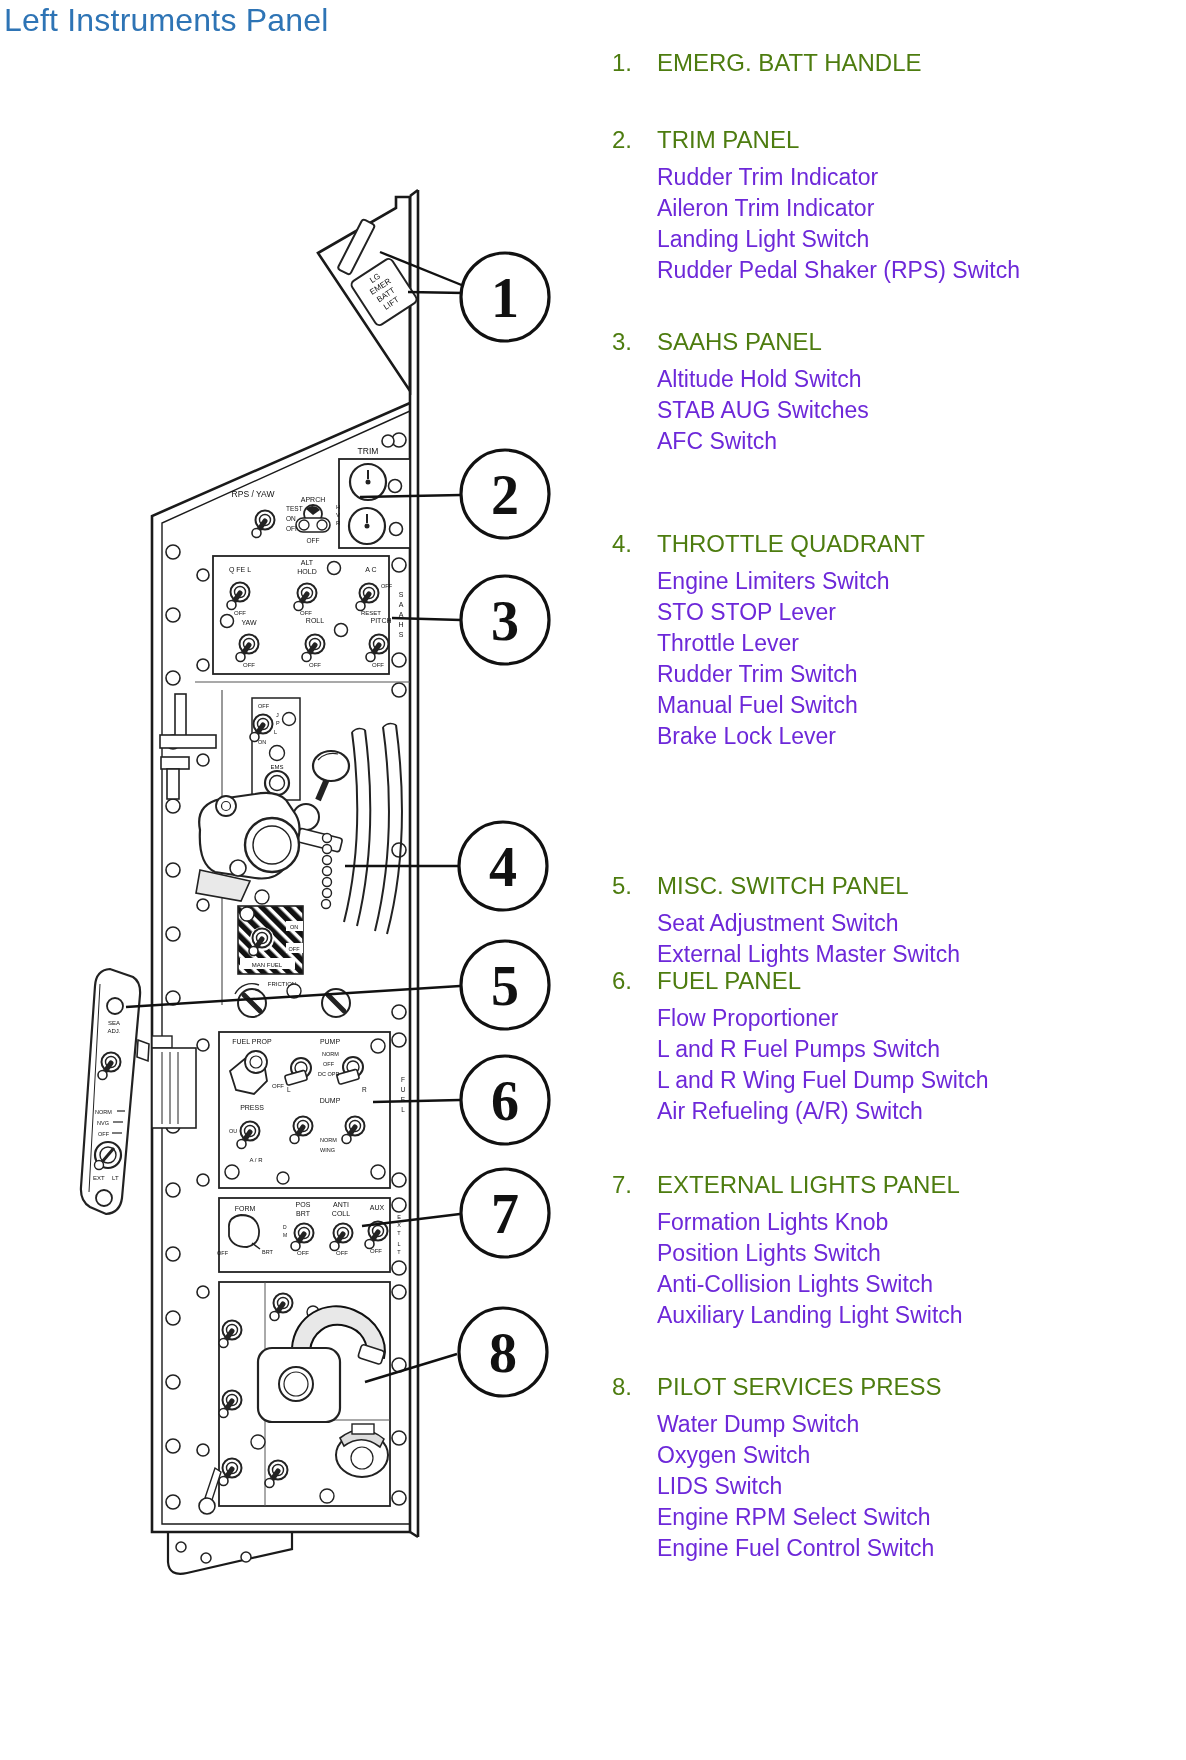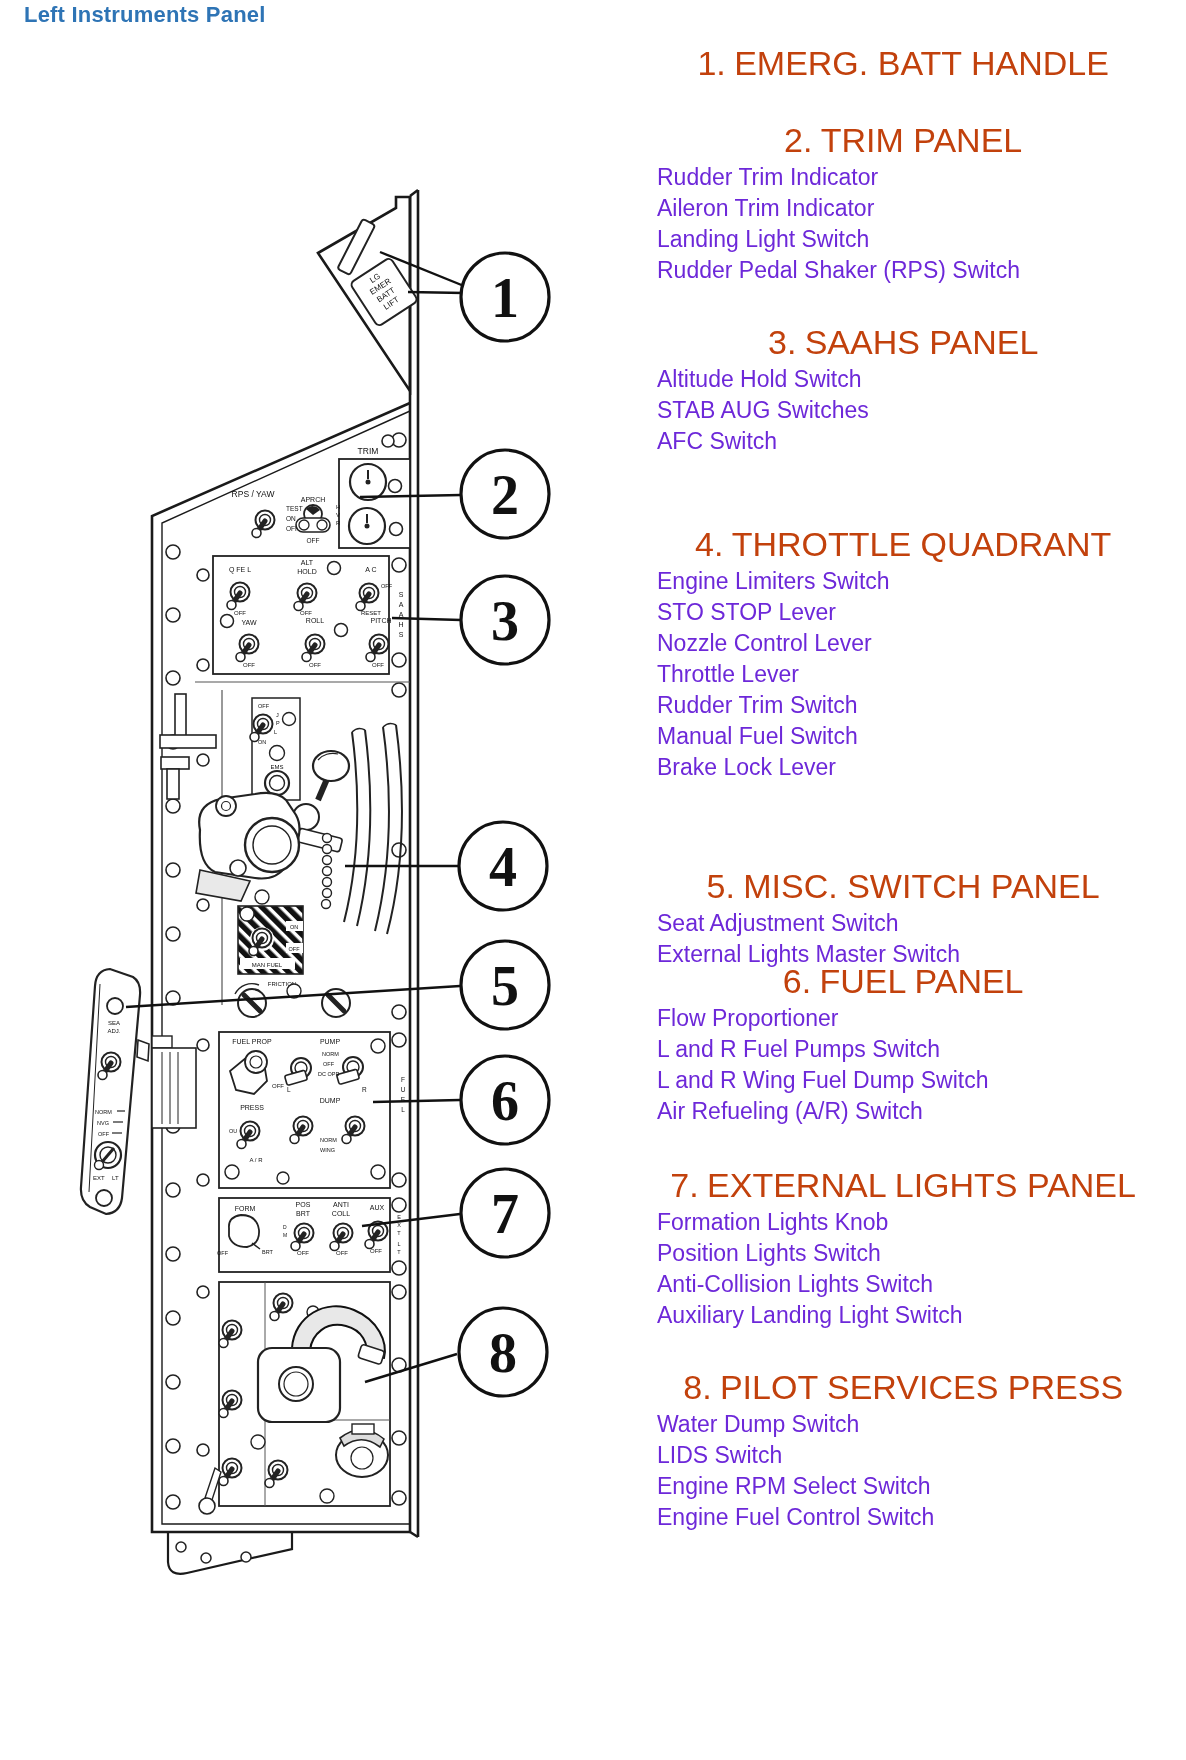--- a/index.html
+++ b/index.html
@@ -1,26 +1,26 @@
 <!DOCTYPE html>
 <html><head>
 <meta charset="utf-8">
 <style>
   html,body{margin:0;padding:0;}
   body{
     width:1186px;height:1760px;position:relative;background:#ffffff;
     font-family:"Liberation Sans",sans-serif;color:#151515;overflow:hidden;
   }
   #page-title{
-    position:absolute;left:24px;top:2px;font-size:22px;font-weight:700;
+    position:absolute;left:4px;top:2px;font-size:32px;font-weight:400;
     letter-spacing:.2px;
   }
   #legend{position:absolute;left:612px;top:0;width:574px;}
   .item{position:absolute;left:0;width:574px;}
-  .item-head{font-size:34px;line-height:34px;font-weight:400;color:#c2410c;white-space:nowrap;text-align:center;}
+  .item-head{font-size:24px;line-height:34px;font-weight:400;color:#4d7c0f;white-space:nowrap;}
   .num{display:inline-block;width:45px;}
   .subs{margin:5px 0 0 0;padding:0 0 0 45px;list-style:none;}
   .subs li{font-size:23px;line-height:31px;color:#6d28d9;white-space:nowrap;}
   #diagram{position:absolute;left:0;top:150px;}
   svg text{font-family:"Liberation Sans",sans-serif;fill:#111;}
   .co-num{font-family:"Liberation Serif",serif;font-weight:bold;font-size:56px;}
 </style>
 </head>
 <body>
 
@@ -45,21 +45,20 @@
       <li>Altitude Hold Switch</li>
       <li>STAB AUG Switches</li>
       <li>AFC Switch</li>
     </ul>
   </div>
   <div class="item" style="top:527px">
     <div class="item-head"><span class="num">4.</span><span>THROTTLE QUADRANT</span></div>
     <ul class="subs">
       <li>Engine Limiters Switch</li>
       <li>STO STOP Lever</li>
-      <li>Nozzle Control Lever</li>
       <li>Throttle Lever</li>
       <li>Rudder Trim Switch</li>
       <li>Manual Fuel Switch</li>
       <li>Brake Lock Lever</li>
     </ul>
   </div>
   <div class="item" style="top:869px">
     <div class="item-head"><span class="num">5.</span><span>MISC. SWITCH PANEL</span></div>
     <ul class="subs">
       <li>Seat Adjustment Switch</li>
@@ -81,20 +80,21 @@
       <li>Formation Lights Knob</li>
       <li>Position Lights Switch</li>
       <li>Anti-Collision Lights Switch</li>
       <li>Auxiliary Landing Light Switch</li>
     </ul>
   </div>
   <div class="item" style="top:1370px">
     <div class="item-head"><span class="num">8.</span><span>PILOT SERVICES PRESS</span></div>
     <ul class="subs">
       <li>Water Dump Switch</li>
+      <li>Oxygen Switch</li>
       <li>LIDS Switch</li>
       <li>Engine RPM Select Switch</li>
       <li>Engine Fuel Control Switch</li>
     </ul>
   </div>
 </div>
 
 <div id="diagram">
 <svg width="600" height="1460" viewBox="0 150 600 1460" xmlns="http://www.w3.org/2000/svg">
   <defs>

